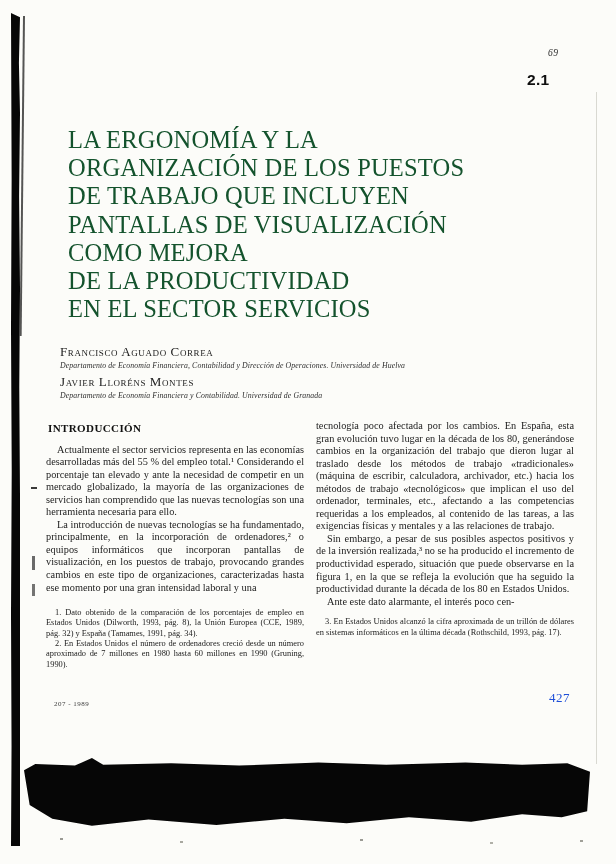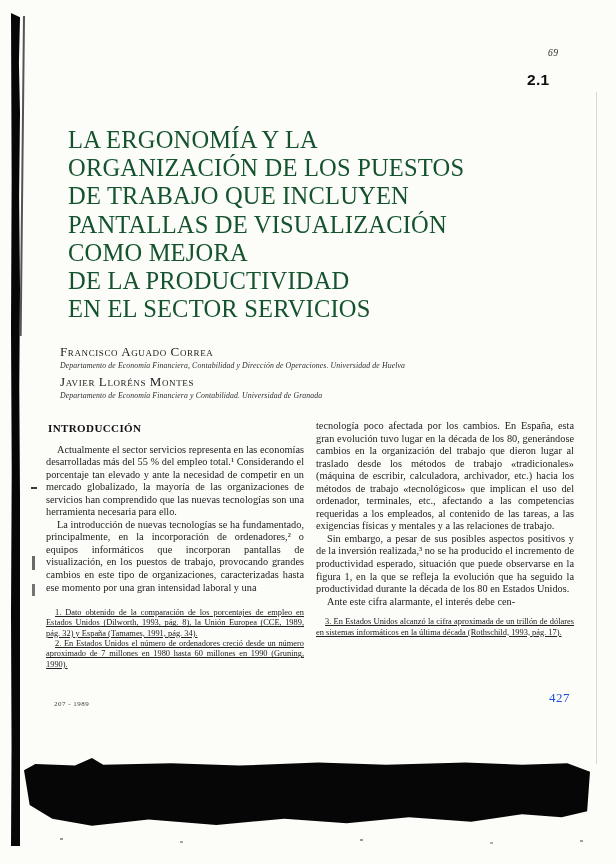--- a/index.html
+++ b/index.html
@@ -38,21 +38,21 @@
   .authors{position:absolute;left:60px;top:344px;width:480px;}
   .author-name{font-size:13px;font-variant:small-caps;letter-spacing:.6px;color:#222;}
   .author-affil{font-size:7.8px;font-style:italic;color:#2e2e2e;margin:1px 0 4px 0;letter-spacing:.1px;}
   
   .columns{position:absolute;left:46px;top:420px;width:528px;display:flex;gap:12px;}
   .col{width:258px;font-size:10.3px;line-height:12.55px;text-align:justify;color:#1b1b1b;}
   .col h2{margin:2px 0 9px 2px;font-size:11px;letter-spacing:.4px;color:#101010;}
   .col p{margin:0;}
   .col p.indent{text-indent:11px;}
   .footnotes{margin-top:14px;font-size:8.4px;line-height:10.3px;color:#222;}
-  .footnotes p{text-indent:9px;margin:0;text-decoration:underline;}
+  .footnotes p{text-indent:9px;margin:0;}
   .fn-right{margin-top:9px;}
   
   .footer-mark{position:absolute;left:54px;top:700px;font-size:7px;color:#3d3d3d;letter-spacing:.5px;}
   .page-number{position:absolute;left:549px;top:690px;font-size:13px;color:#1d4ed8;letter-spacing:.5px;}
 </style>
 </head>
 <body>
 
 <div class="scan">
 
@@ -95,21 +95,21 @@
       <p class="indent">Actualmente el sector servicios representa en las economías desarrolladas más del 55 % del empleo total.¹ Considerando el porcentaje tan elevado y ante la necesidad de competir en un mercado globalizado, la mayoría de las organizaciones de servicios han comprendido que las nuevas tecnologías son una herramienta necesaria para ello.</p>
       <p class="indent">La introducción de nuevas tecnologías se ha fundamentado, principalmente, en la incorporación de ordenadores,² o equipos informáticos que incorporan pantallas de visualización, en los puestos de trabajo, provocando grandes cambios en este tipo de organizaciones, caracterizadas hasta ese momento por una gran intensidad laboral y una</p>
       <div class="footnotes">
         <p>1. Dato obtenido de la comparación de los porcentajes de empleo en Estados Unidos (Dilworth, 1993, pág. 8), la Unión Europea (CCE, 1989, pág. 32) y España (Tamames, 1991, pág. 34).</p>
         <p>2. En Estados Unidos el número de ordenadores creció desde un número aproximado de 7 millones en 1980 hasta 60 millones en 1990 (Gruning, 1990).</p>
       </div>
     </div>
     <div class="col">
       <p>tecnología poco afectada por los cambios. En España, esta gran evolución tuvo lugar en la década de los 80, generándose cambios en la organización del trabajo que dieron lugar al traslado desde los métodos de trabajo «tradicionales» (máquina de escribir, calculadora, archivador, etc.) hacia los métodos de trabajo «tecnológicos» que implican el uso del ordenador, terminales, etc., afectando a las competencias requeridas a los empleados, al contenido de las tareas, a las exigencias físicas y mentales y a las relaciones de trabajo.</p>
       <p class="indent">Sin embargo, a pesar de sus posibles aspectos positivos y de la inversión realizada,³ no se ha producido el incremento de productividad esperado, situación que puede observarse en la figura 1, en la que se refleja la evolución que ha seguido la productividad durante la década de los 80 en Estados Unidos.</p>
-      <p class="indent">Ante este cifra alarmante, el interés debe cen-</p>
+      <p class="indent">Ante este dato alarmante, el interés poco cen-</p>
       <div class="footnotes fn-right">
         <p>3. En Estados Unidos alcanzó la cifra aproximada de un trillón de dólares en sistemas informáticos en la última década (Rothschild, 1993, pág. 17).</p>
       </div>
     </div>
   </div>
 
   <div class="footer-mark">207 - 1989</div>
   <div class="page-number">427</div>
 
 </div>

